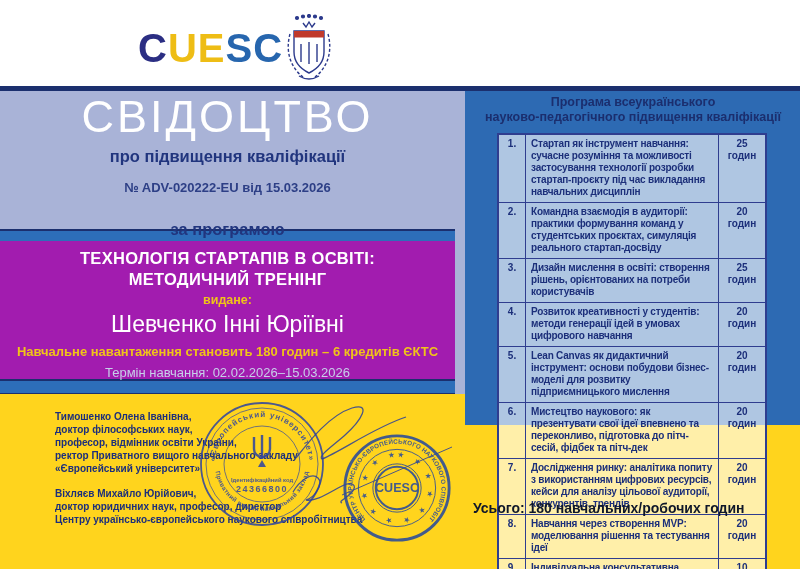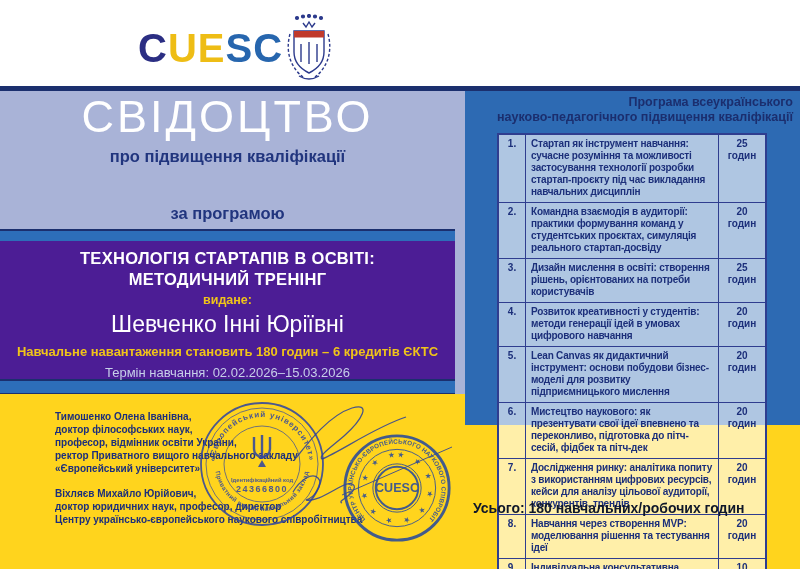--- a/index.html
+++ b/index.html
@@ -8,32 +8,32 @@
 
   
   .top-band{position:absolute;left:0;top:0;width:800px;height:86px;background:#ffffff}
   .logo{position:absolute;left:138px;top:28px;font-size:40px;font-weight:700;letter-spacing:1px;line-height:1}
   .logo .c1{color:#2b2e83}.logo .c2{color:#eebd15}.logo .c3{color:#2766ae}
   .rule{position:absolute;left:0;top:86px;width:800px;height:5px;background:#1b2f6e}
 
   
   .peri{position:absolute;left:0;top:91px;width:465px;height:303px;background:#a9b3d7}
   .strip1{position:absolute;left:0;top:229px;width:455px;height:12px;background:#2d6eb9;border-top:2px solid #1b2f6e;box-sizing:border-box}
-  .navy-box{position:absolute;left:0;top:241px;width:455px;height:138px;background:#4c1d95;color:#fff;text-align:center;box-sizing:border-box;padding-top:7px}
+  .navy-box{position:absolute;left:0;top:241px;width:455px;height:138px;background:#a21caf;color:#fff;text-align:center;box-sizing:border-box;padding-top:7px}
   .strip2{position:absolute;left:0;top:379px;width:455px;height:15px;background:#2d6eb9;border-top:2px solid #1b2f6e;border-bottom:1px solid #1b2f6e;box-sizing:border-box}
   .yellow-left{position:absolute;left:0;top:394px;width:465px;height:175px;background:#ffd41d}
 
   
   .cert-title{position:absolute;left:0;top:92px;width:455px;text-align:center;color:#ffffff;
               font-size:45px;font-weight:400;letter-spacing:3px;line-height:1.1}
   .cert-subtitle{position:absolute;left:0;top:147px;width:455px;text-align:center;color:#21357e;
                  font-size:16.5px;font-weight:700}
   .cert-number{position:absolute;left:0;top:180px;width:455px;text-align:center;color:#2d3f86;
                font-size:13px;font-weight:600}
-  .program-intro{position:absolute;left:0;top:204px;width:455px;text-align:center;color:#21357e;
+  .program-intro{position:absolute;left:0;top:220px;width:455px;text-align:center;color:#21357e;
                  font-size:16.5px;font-weight:700}
   .pt{font-size:16.5px;font-weight:700;letter-spacing:.3px;line-height:21px}
   .issued{font-size:12.5px;color:#f0c419;font-weight:700;margin-top:3px}
   .recipient{font-size:23px;font-weight:400;margin-top:4px}
   .workload{font-size:13px;color:#f0c419;font-weight:600;margin-top:6px}
   .term{font-size:13px;color:#c6cfe9;font-weight:400;margin-top:6px}
 
   
   .sig-block{position:absolute;left:55px;width:330px;color:#1d2f7b;font-size:10px;font-weight:700;line-height:13px}
   .sig-block-1{top:410px}
@@ -41,21 +41,21 @@
 
   
   .stamp{position:absolute;opacity:.88}
   .stamp-uni{left:196px;top:398px;width:132px;height:132px}
   .stamp-cuesc{left:341px;top:432px;width:112px;height:112px}
   .sig-overlay{position:absolute;left:280px;top:395px;width:180px;height:125px}
 
   
   .right-panel{position:absolute;left:465px;top:91px;width:335px;height:334px;background:#2d6ab3}
   .yellow-right{position:absolute;left:465px;top:425px;width:335px;height:144px;background:#ffd41d}
-  .prog-header{position:absolute;left:473px;top:95px;width:320px;text-align:right;color:#1b2e6e;
+  .prog-header{position:absolute;left:473px;top:95px;width:320px;text-align:center;color:#1b2e6e;
                font-weight:700;font-size:12.5px;line-height:15px}
   .prog-table{position:absolute;left:497px;top:133px;width:270px;border:2px solid #2f3d8f;
               background:rgba(255,255,255,.62);box-sizing:border-box;color:#1c2f7a}
   .t-row{display:flex;border-top:1.5px solid #2f3d8f;font-size:10px;font-weight:600;line-height:12px}
   .t-row:first-child{border-top:none}
   .t-num{width:27px;border-right:1.5px solid #2f3d8f;text-align:center;padding:3px 0 4px;box-sizing:border-box}
   .t-text{flex:1;padding:3px 5px 4px;border-right:1.5px solid #2f3d8f;letter-spacing:-.2px}
   .t-hours{width:46px;text-align:center;padding:3px 1px 4px;box-sizing:border-box;font-weight:700}
   .t-hunit{display:block}
   .total-line{position:absolute;left:473px;top:500px;width:320px;text-align:left;
@@ -89,20 +89,21 @@
   </div>
   <div class="rule"></div>
 
   <div class="peri"></div>
   <div class="strip1"></div>
   <div class="strip2"></div>
   <div class="yellow-left"></div>
 
   <div class="cert-title">СВІДОЦТВО</div>
   <div class="cert-subtitle">про підвищення кваліфікації</div>
+  <div class="cert-number">№ ADV-020222-EU від 15.03.2026</div>
   <div class="program-intro">за програмою</div>
 
   <div class="navy-box">
     <div class="pt">ТЕХНОЛОГІЯ СТАРТАПІВ В ОСВІТІ:</div>
     <div class="pt">МЕТОДИЧНИЙ ТРЕНІНГ</div>
     <div class="issued">видане:</div>
     <div class="recipient">Шевченко Інні Юріївні</div>
     <div class="workload">Навчальне навантаження становить 180 годин – 6 кредитів ЄКТС</div>
     <div class="term">Термін навчання: 02.02.2026–15.03.2026</div>
   </div>

